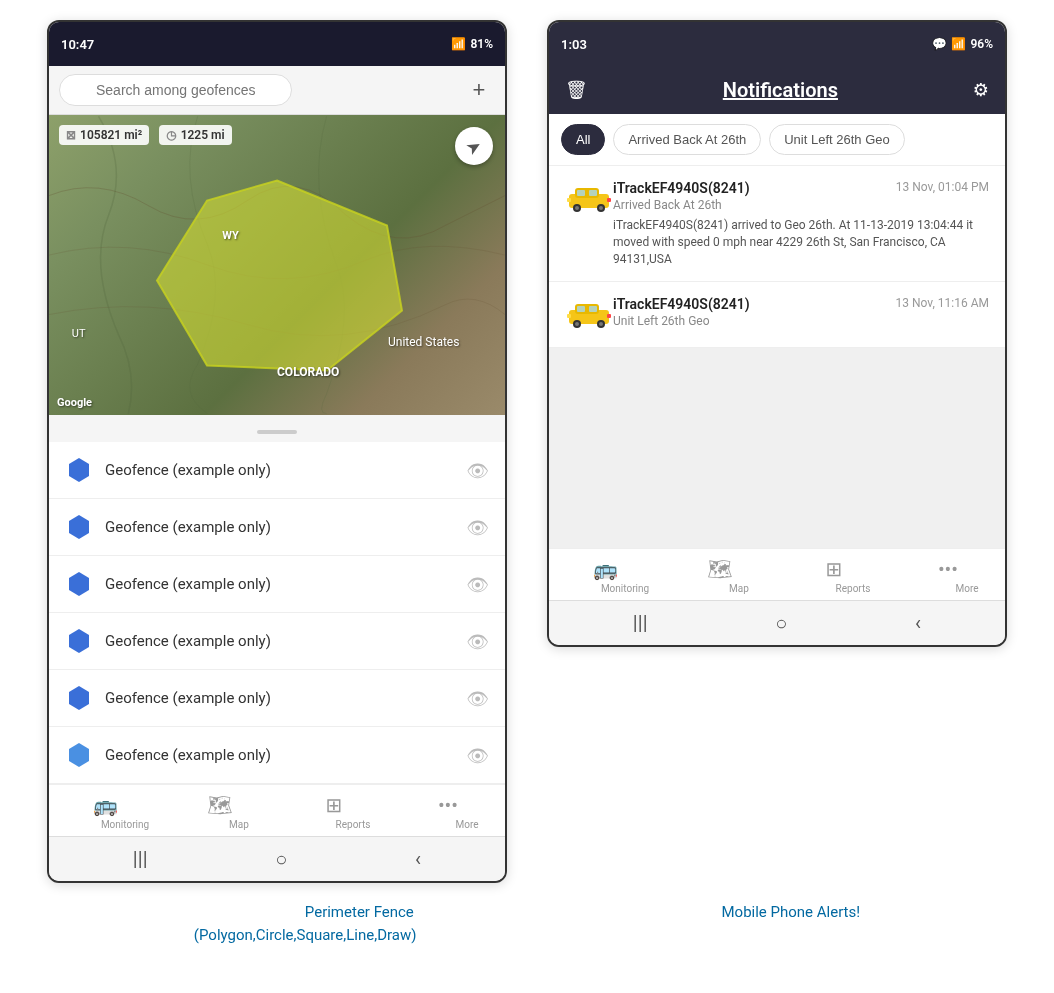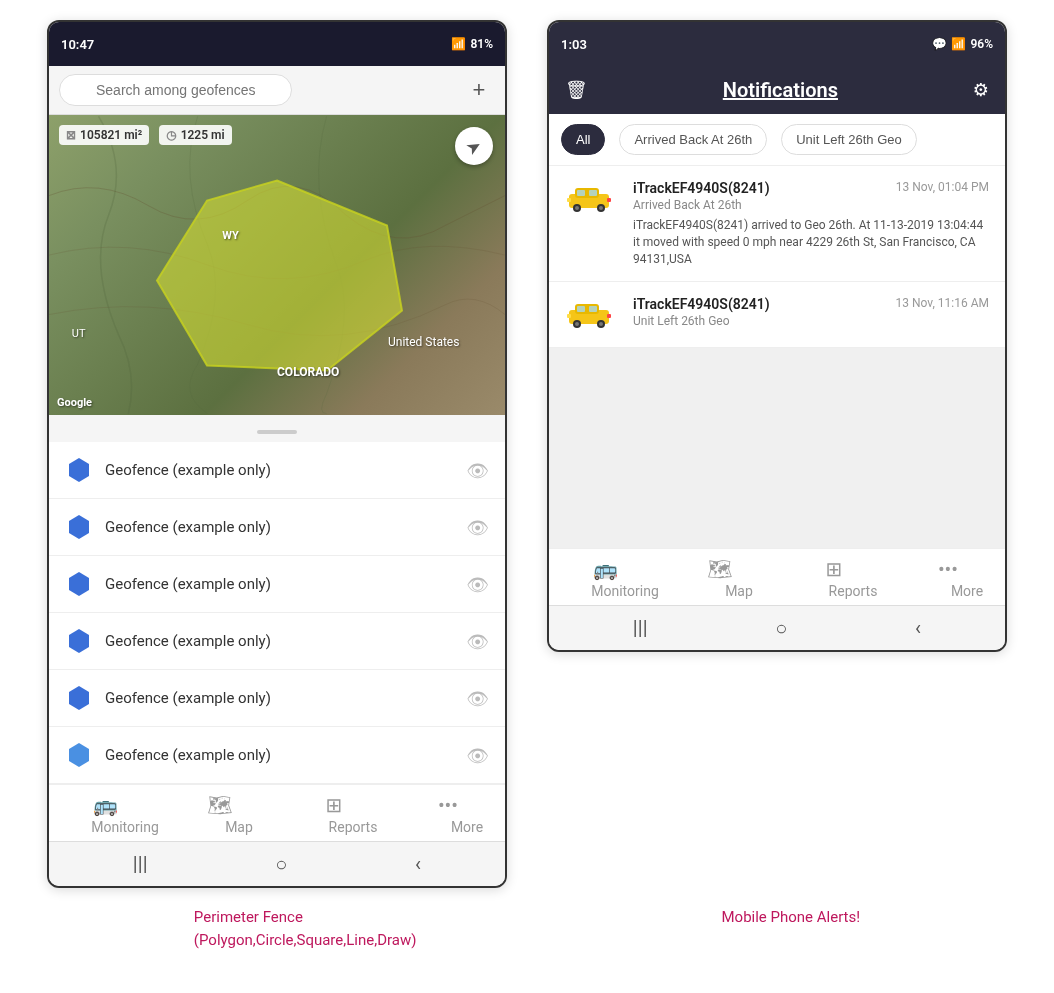--- a/index.html
+++ b/index.html
@@ -250,21 +250,21 @@
       align-items: center;
       padding: 8px 4px 6px;
       gap: 2px;
       cursor: pointer;
     }
     .nav-icon {
       font-size: 20px;
       color: #999;
     }
     .nav-label {
-      font-size: 14px;
+      font-size: 10px;
       color: #999;
       padding-left: 38px;
     }
 
     
     .android-nav {
       background: #f5f5f5;
       display: flex;
       justify-content: space-around;
       align-items: center;
@@ -296,21 +296,21 @@
       font-size: 18px;
       cursor: pointer;
       background: none;
       border: none;
     }
 
     
     .filter-tabs {
       display: flex;
       padding: 10px 12px;
-      gap: 14px;
+      gap: 8px;
       background: #fff;
       border-bottom: 1px solid #eee;
     }
     .filter-tab {
       padding: 7px 14px;
       border-radius: 20px;
       font-size: 13px;
       border: 1.5px solid #ddd;
       background: #fff;
       color: #555;
@@ -323,21 +323,21 @@
     }
 
     
     .notif-list {
       background: #fff;
     }
     .notif-item {
       padding: 14px 16px;
       border-bottom: 1px solid #eee;
       display: flex;
-      gap: 20px;
+      gap: 0;
       align-items: flex-start;
     }
     .car-avatar {
       width: 48px;
       height: 36px;
       flex-shrink: 0;
       display: flex;
       align-items: center;
       justify-content: center;
     }
@@ -377,23 +377,23 @@
 
     
     .captions-row {
       display: flex;
       justify-content: space-around;
       width: 100%;
       margin-top: 18px;
       padding: 0 20px;
     }
     .caption {
-      text-align: left;
+      text-align: right;
       font-size: 15px;
-      color: #be185d;
+      color: #0369a1;
       max-width: 220px;
       line-height: 1.5;
     }
 
     
     .hex-svg polygon {
       fill: rgba(220, 230, 50, 0.55);
       stroke: rgba(200, 210, 30, 0.8);
       stroke-width: 2;
     }

